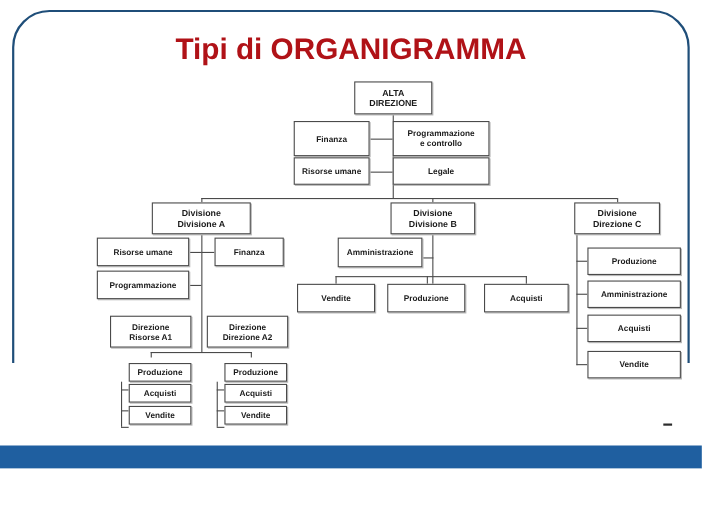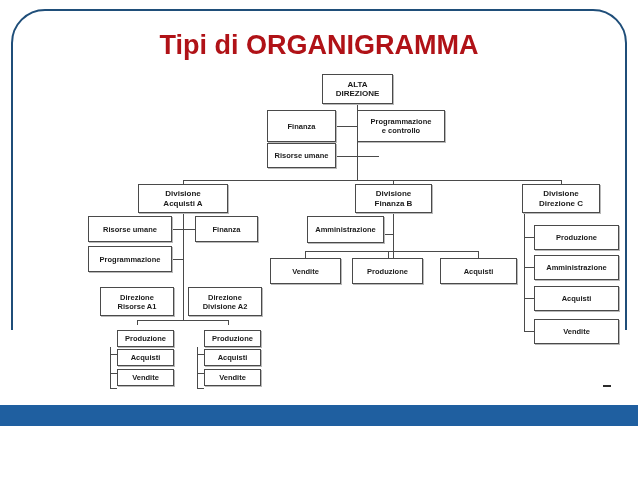--- a/index.html
+++ b/index.html
@@ -151,32 +151,35 @@
       <span>
         <span>Programmazione</span><br>
         <span>e controllo</span>
       </span>
     </div>
 
     <div class="node" style="left:267px;top:143px;width:69px;height:25px;">
       <span>Risorse umane</span>
     </div>
 
+    <div class="node" style="left:357px;top:143px;width:88px;height:25px;">
+      <span>Legale</span>
+    </div>
 
     <div class="node big" style="left:138px;top:184px;width:90px;height:29px;">
       <span>
         <span>Divisione</span><br>
-        <span>Acquisti A</span>
+        <span>Divisione A</span>
       </span>
     </div>
 
     <div class="node big" style="left:355px;top:184px;width:77px;height:29px;">
       <span>
         <span>Divisione</span><br>
-        <span>Finanza B</span>
+        <span>Divisione B</span>
       </span>
     </div>
 
     <div class="node big" style="left:522px;top:184px;width:78px;height:29px;">
       <span>
         <span>Divisione</span><br>
         <span>Direzione C</span>
       </span>
     </div>
 
@@ -195,21 +198,21 @@
     <div class="node" style="left:100px;top:287px;width:74px;height:29px;">
       <span>
         <span>Direzione</span><br>
         <span>Risorse A1</span>
       </span>
     </div>
 
     <div class="node" style="left:188px;top:287px;width:74px;height:29px;">
       <span>
         <span>Direzione</span><br>
-        <span>Divisione A2</span>
+        <span>Direzione A2</span>
       </span>
     </div>
 
     <div class="node" style="left:117px;top:330px;width:57px;height:17px;">
       <span>Produzione</span>
     </div>
     <div class="node" style="left:117px;top:349px;width:57px;height:17px;">
       <span>Acquisti</span>
     </div>
     <div class="node" style="left:117px;top:369px;width:57px;height:17px;">

